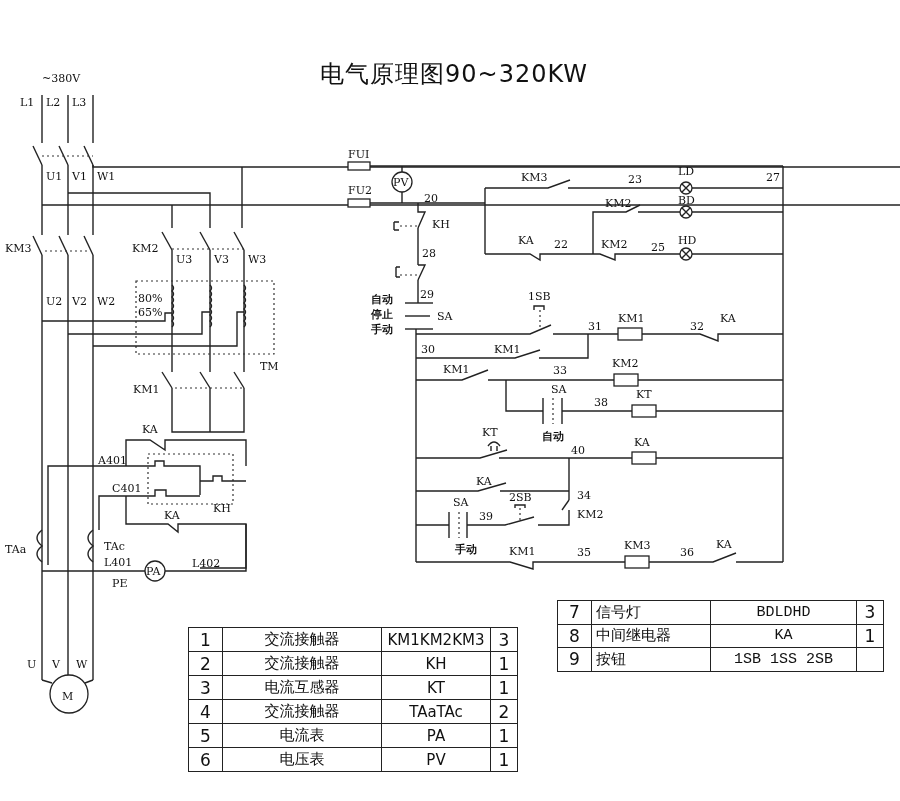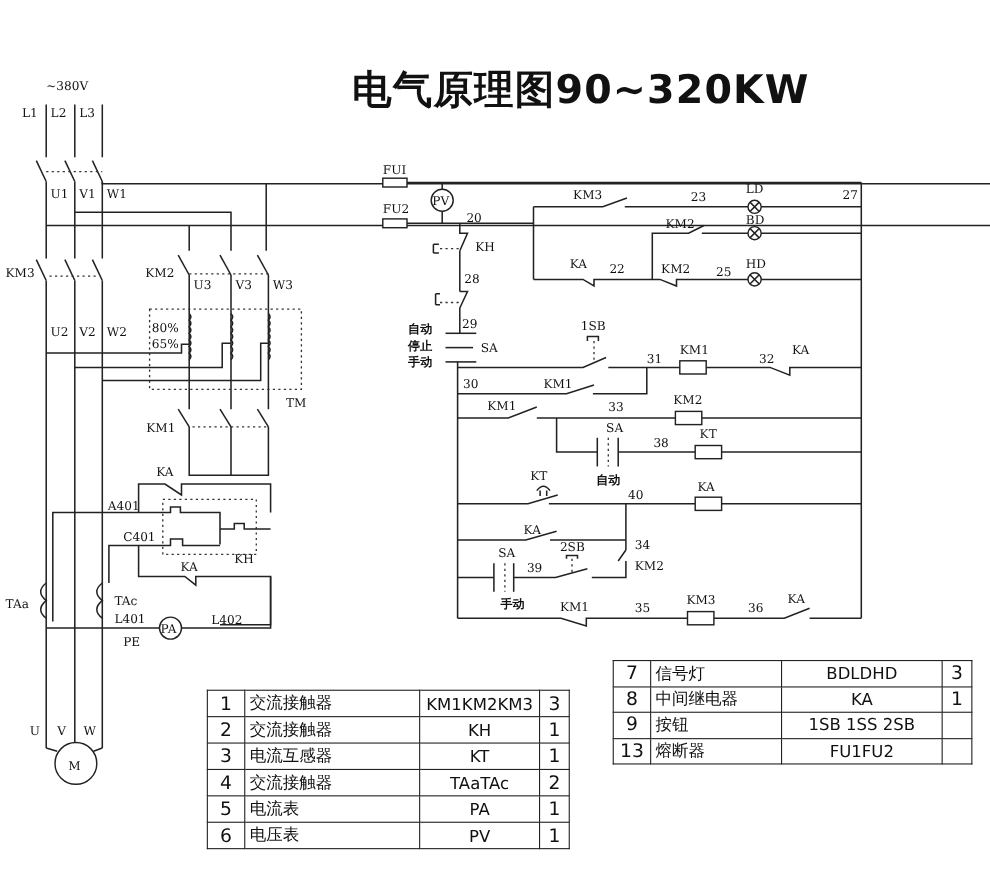--- a/index.html
+++ b/index.html
@@ -1,33 +1,33 @@
 <!DOCTYPE html>
 <html><head>
 <meta charset="utf-8">
 <style>
   html,body{margin:0;padding:0;background:#fff;}
   body{width:900px;height:801px;position:relative;overflow:hidden;font-family:"DejaVu Serif",serif;}
-  #title{position:absolute;left:320px;top:58px;font-family:"DejaVu Sans",sans-serif;font-weight:bold;font-size:36px;color:#111;letter-spacing:1px;white-space:nowrap;}
+  #title{position:absolute;left:320px;top:58px;font-family:"DejaVu Sans",sans-serif;font-weight:normal;font-size:24px;color:#111;letter-spacing:1px;white-space:nowrap;}
   svg#diagram{position:absolute;left:0;top:0;}
   svg#diagram line, svg#diagram polyline, svg#diagram path{stroke:#222;stroke-width:1.4;fill:none;}
   svg#diagram .dot{stroke:#333;stroke-width:1.2;stroke-dasharray:2 3;fill:none;}
   svg#diagram text{font-family:"DejaVu Serif",serif;font-size:11px;fill:#111;}
   svg#diagram text.cn{font-family:"DejaVu Sans",sans-serif;font-weight:bold;font-size:11px;}
   svg#diagram rect.coil{fill:#fff;stroke:#222;stroke-width:1.3;}
   svg#diagram circle{fill:#fff;stroke:#222;stroke-width:1.3;}
   table.bom{position:absolute;border-collapse:collapse;font-family:"DejaVu Sans",sans-serif;color:#111;}
   table.bom td{border:1.5px solid #222;padding:0 4px;height:23px;font-size:15px;white-space:nowrap;}
   table.bom td.n{text-align:center;font-size:17px;}
   table.bom td.q{text-align:center;font-size:17px;}
   table.bom td.c{text-align:center;}
   #t1{left:188px;top:627px;}
-  #t1 td.n{width:25px;} #t1 td.l{width:150px;} #t1 td.c{width:100px;margin-top:16px;} #t1 td.q{width:18px;}
+  #t1 td.n{width:25px;} #t1 td.l{width:150px;text-align:center;} #t1 td.c{width:100px;margin-top:16px;} #t1 td.q{width:18px;}
   #t2{left:557px;top:600px;}
-  #t2 td.n{width:25px;} #t2 td.l{width:110px;} #t2 td.c{width:137px;} #t2 td.q{width:18px;}
+  #t2 td.n{width:25px;} #t2 td.l{width:110px;} #t2 td.c{width:137px;font-family:Liberation Mono, monospace;} #t2 td.q{width:18px;}
   #t2 td{height:22.5px;}
 </style>
 </head>
 <body>
 
 <div id="title">电气原理图90~320KW</div>
 
 <svg id="diagram" width="900" height="801">
 
   <g>
@@ -325,20 +325,14 @@
         <td class="l">中间继电器</td>
         <td class="c">KA</td>
         <td class="q">1</td>
       </tr>
       <tr>
         <td class="n">9</td>
         <td class="l">按钮</td>
         <td class="c">1SB 1SS 2SB</td>
         <td class="q"></td>
       </tr>
-      <tr>
-        <td class="n">13</td>
-        <td class="l">熔断器</td>
-        <td class="c">FU1FU2</td>
-        <td class="q"></td>
-      </tr>
     </tbody>
 </table>
 
 </body></html>

